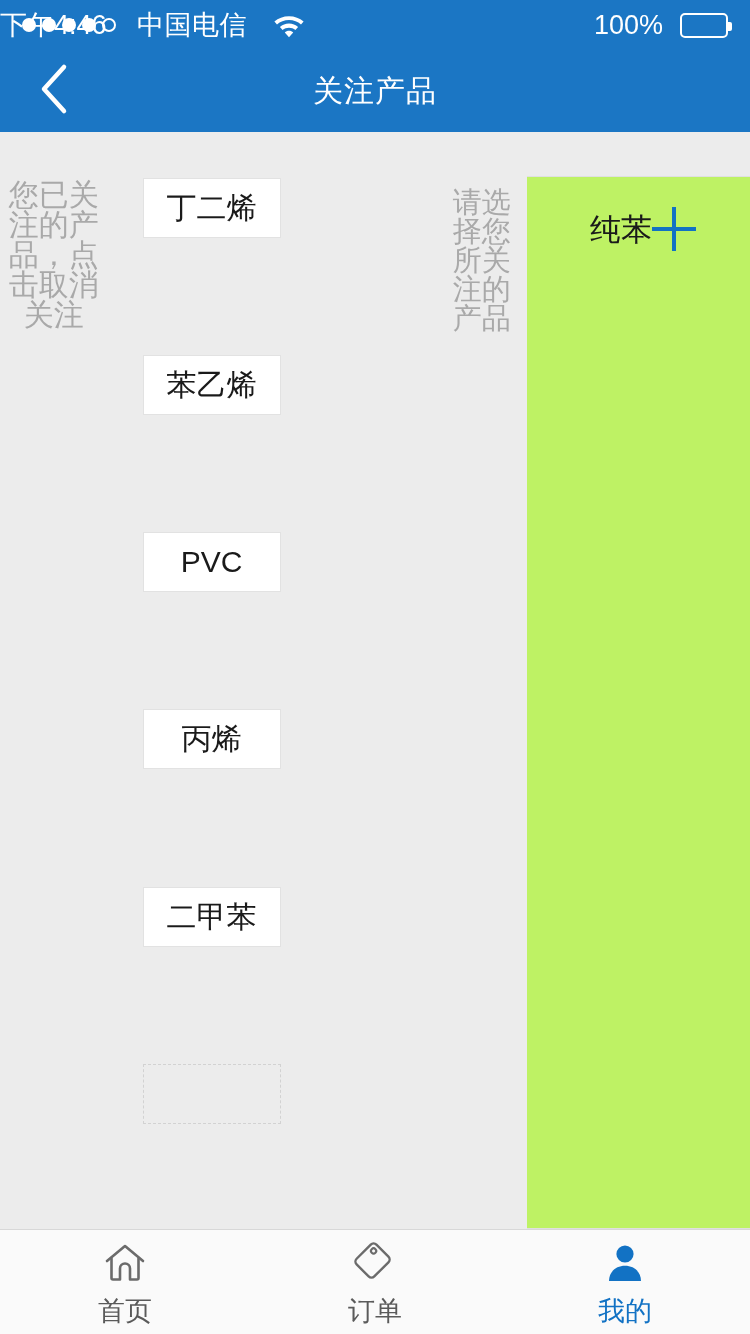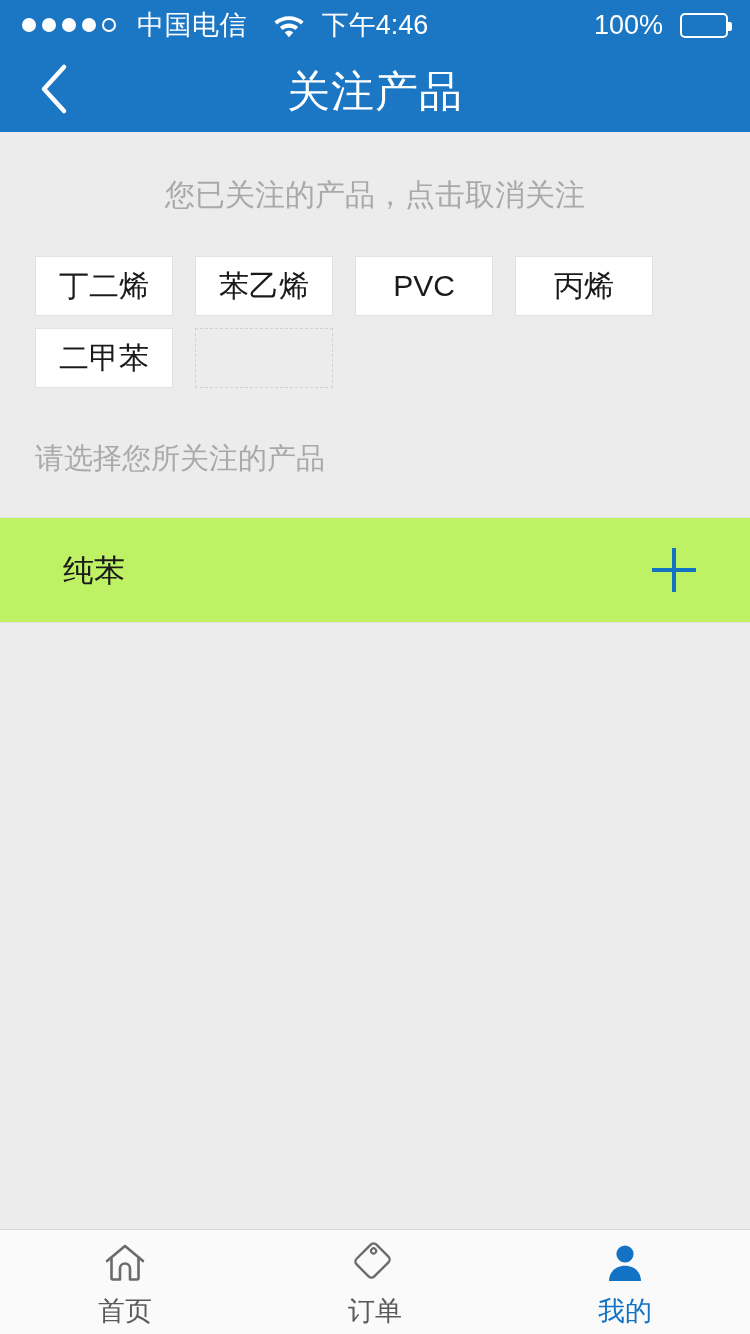--- a/index.html
+++ b/index.html
@@ -63,21 +63,20 @@
     white-space: nowrap;
   }
   .wifi-icon {
     display: inline-flex;
     margin-left: 4px;
   }
   .status-center {
     position: absolute;
     left: 0;
     right: 0;
-    text-align: center;
     font-size: 27px;
     line-height: 1;
     pointer-events: none;
   }
   .status-right {
     margin-left: auto;
     display: flex;
     align-items: center;
     gap: 17px;
     z-index: 2;
@@ -127,31 +126,31 @@
     width: 80px;
     display: flex;
     align-items: center;
     justify-content: center;
     cursor: pointer;
   }
   .nav-title {
     width: 100%;
     text-align: center;
     color: #ffffff;
-    font-size: 43px;
+    font-size: 30px;
     letter-spacing: 1px;
     line-height: 1;
   }
 
   
   .content {
     flex: 1 1 auto;
     background: #ececec;
     display: flex;
-    flex-direction: column;
+    flex-direction: row;
     overflow: hidden;
   }
 
   .followed-hint {
     text-align: center;
     color: #a9a9a9;
     font-size: 30px;
     line-height: 1;
     padding-top: 48px;
     padding-bottom: 0;

